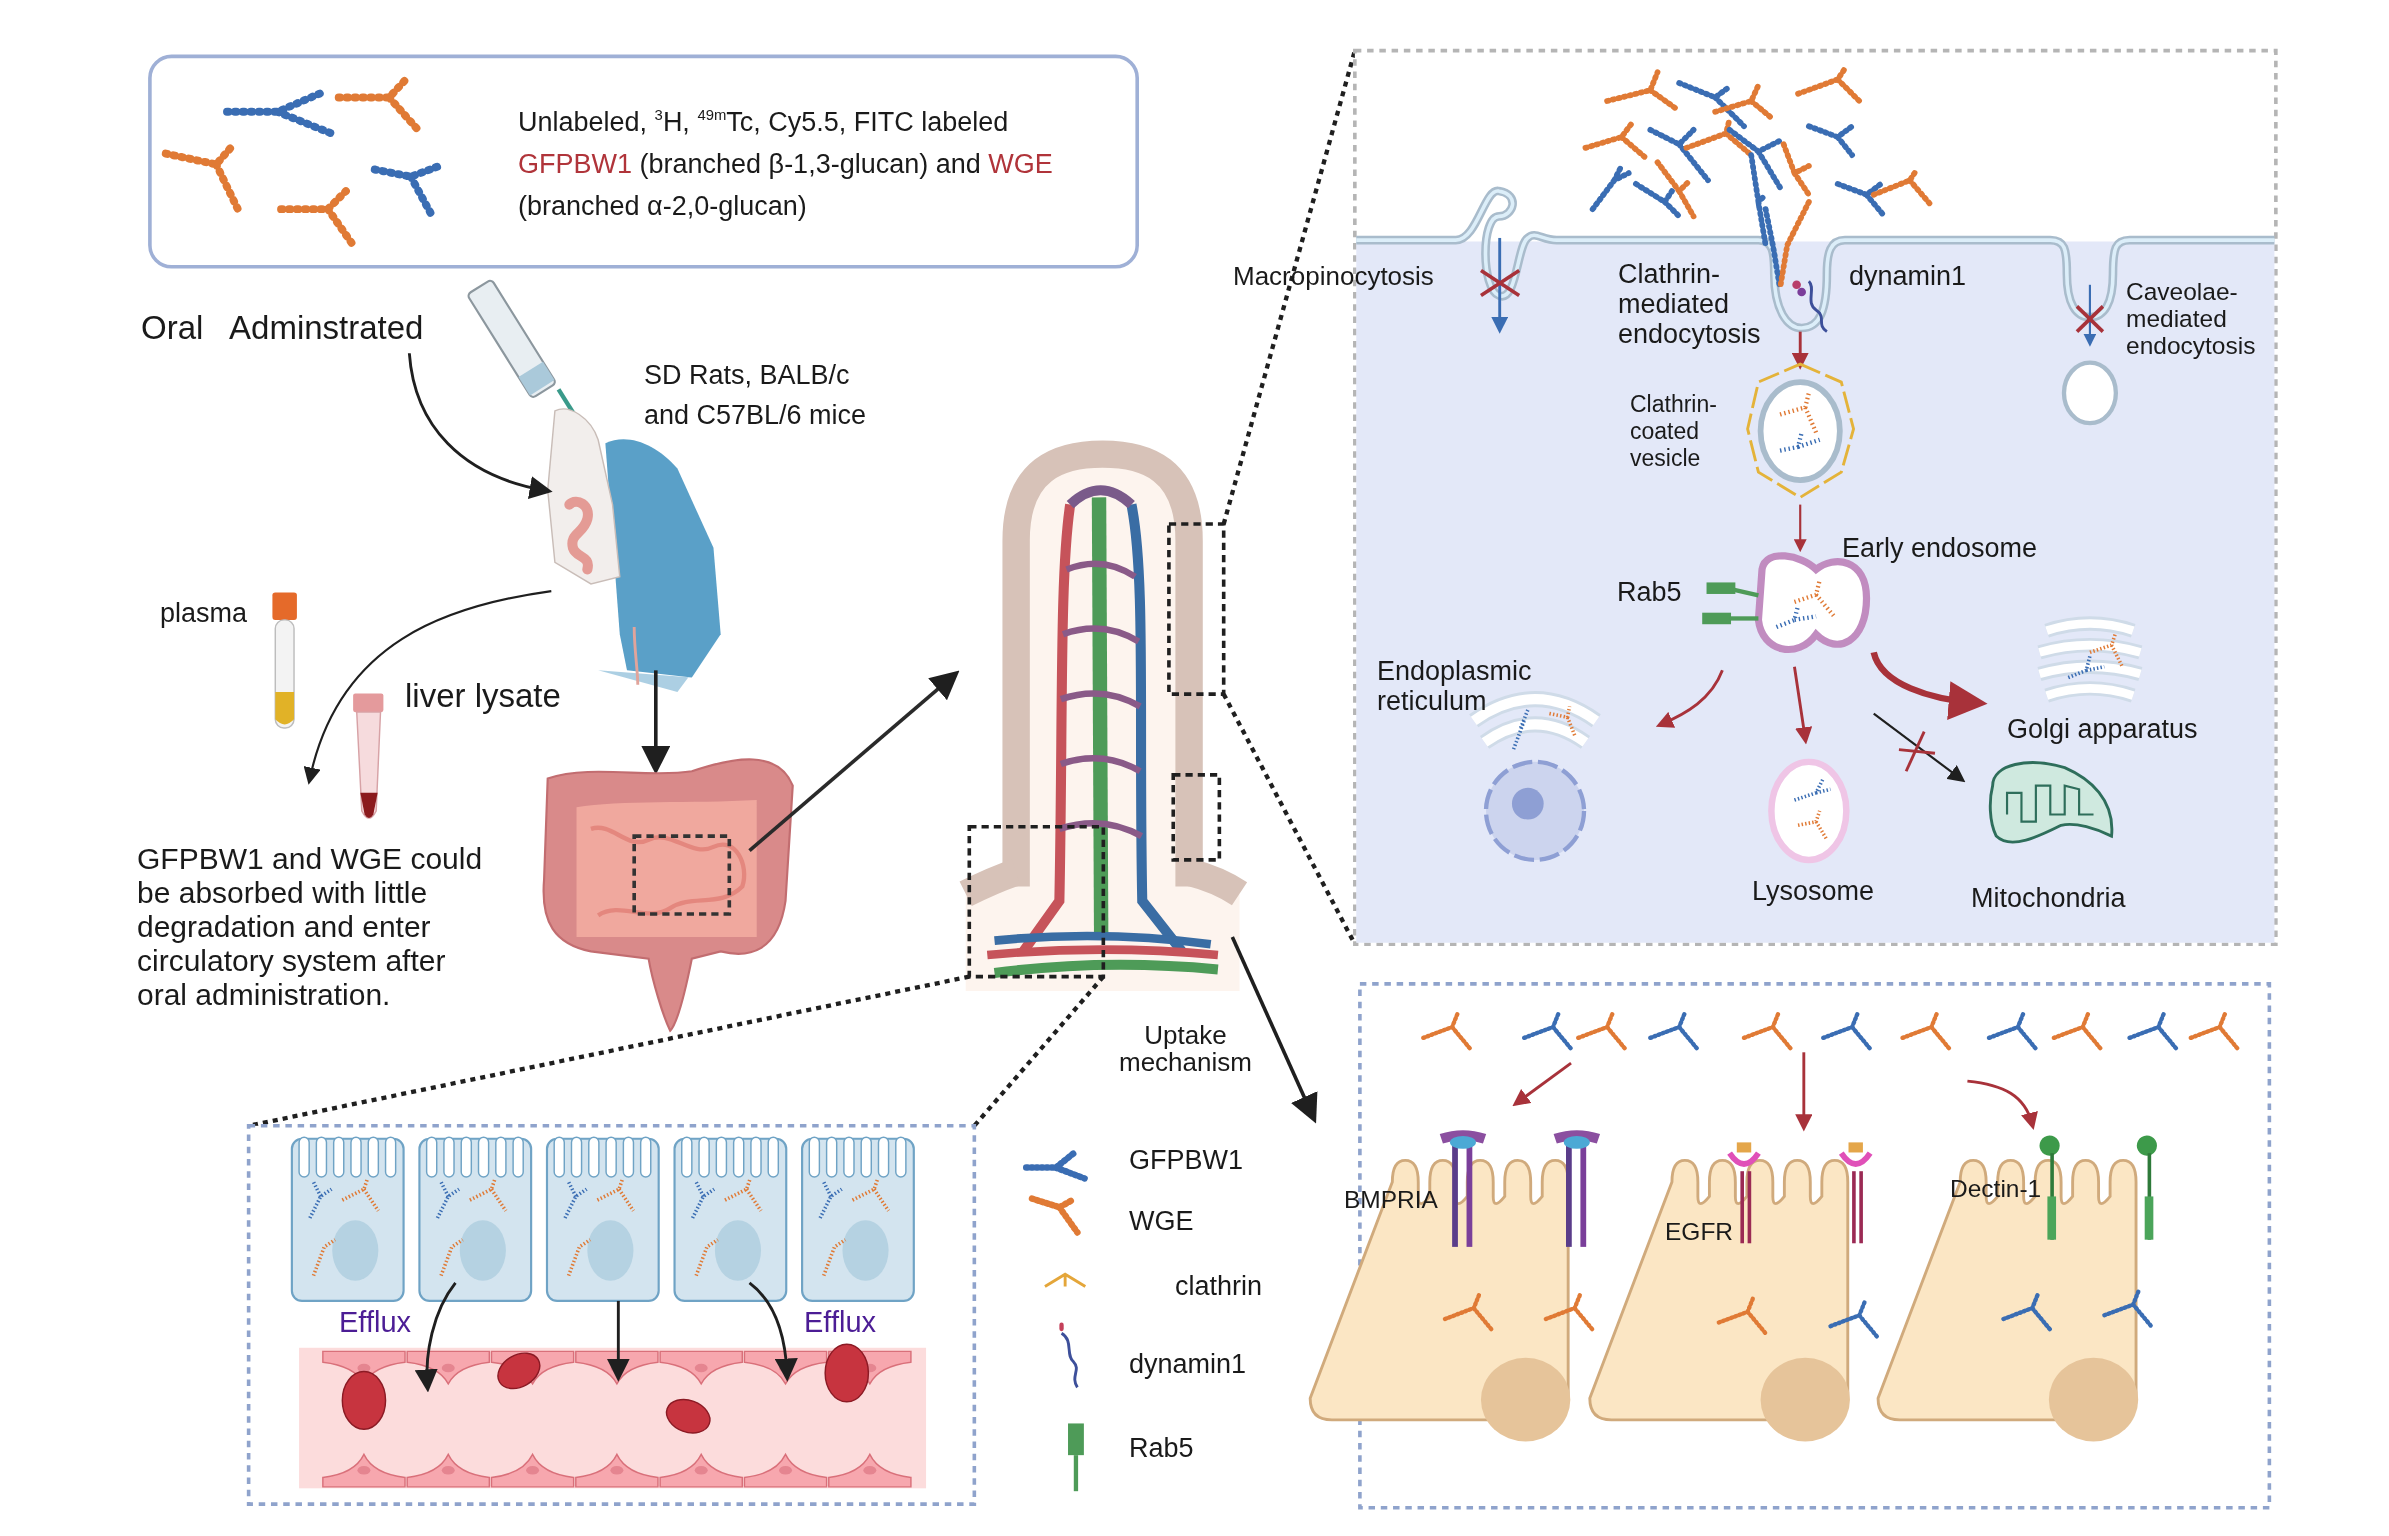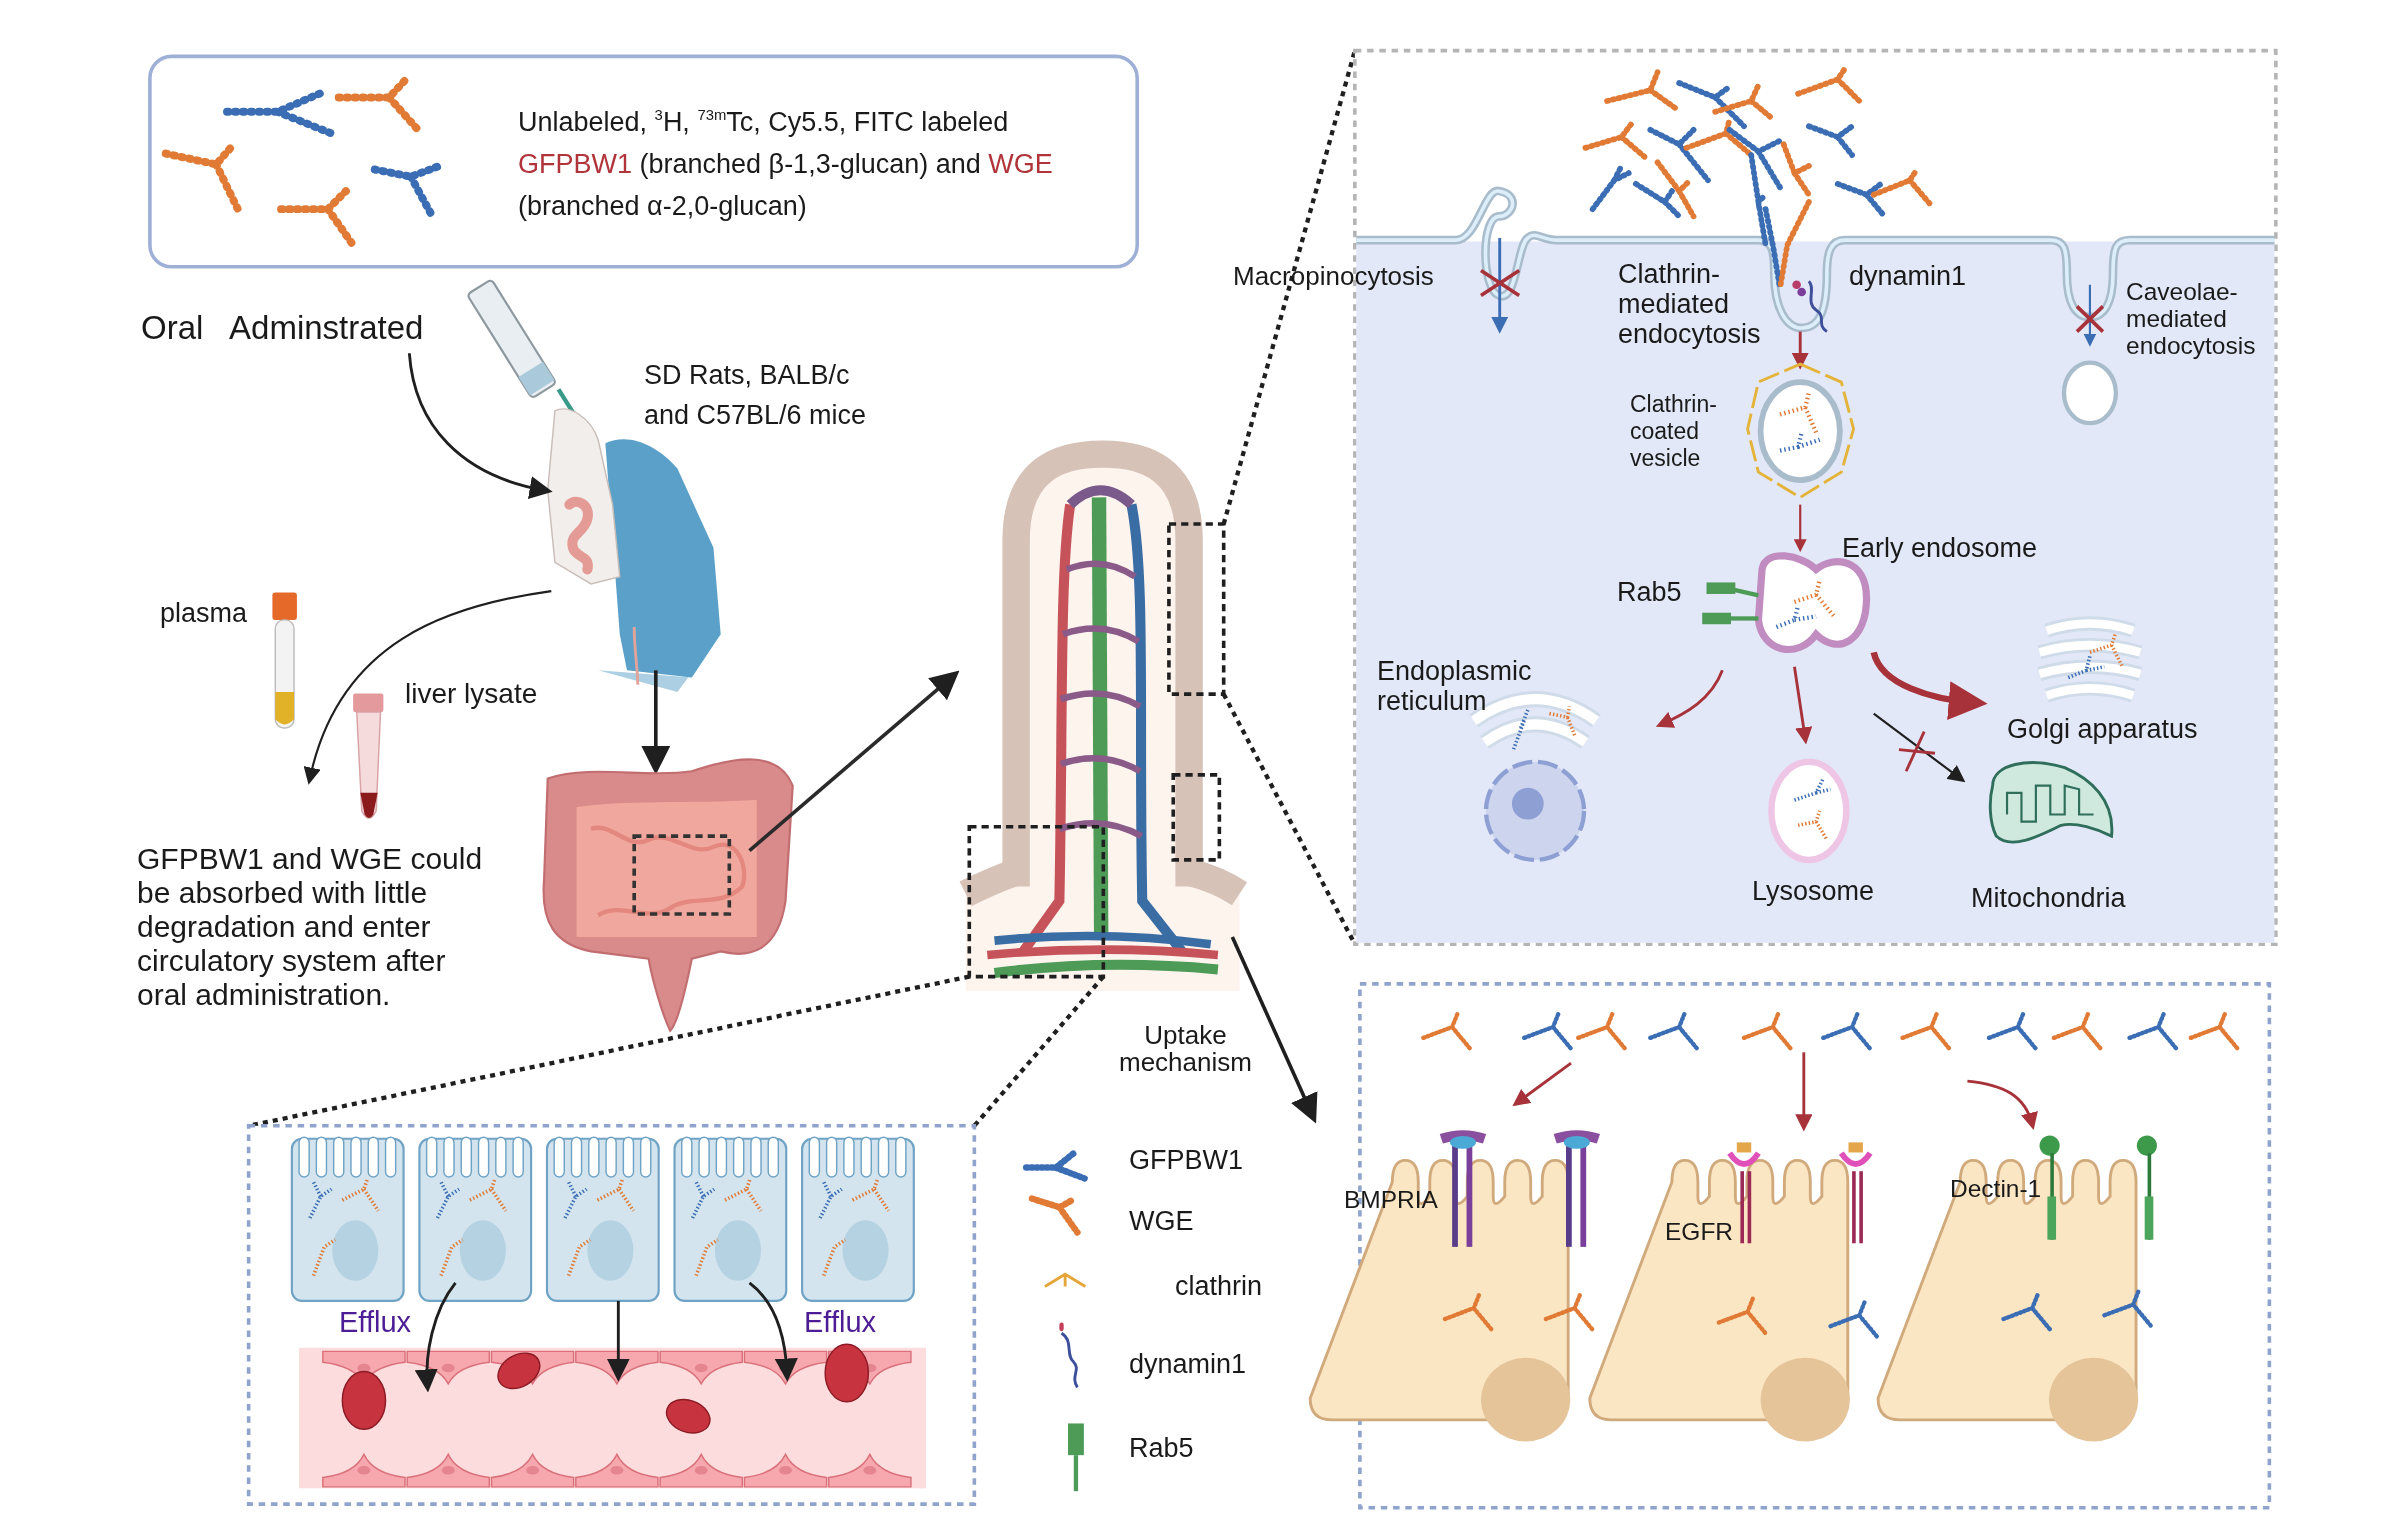--- a/index.html
+++ b/index.html
@@ -450,32 +450,32 @@
         <path d="M1473,1850 C1490,1860 1478,1880 1490,1890 C1500,1900 1485,1910 1495,1925" stroke="#3d4f9a" stroke-width="4" fill="none"></path>
       </g>
     <g>
         <rect x="1482" y="1975" width="22" height="44" fill="#4e9b58"></rect>
         <rect x="1490" y="2019" width="6" height="50" fill="#4e9b58"></rect>
       </g>
   </g>
 </svg>
 
 <div class="txt" style="left:518px;top:94px;font-size:27px;line-height:42px;">
-  <div><span>Unlabeled, </span><sup>3</sup><span>H, </span><sup>73m</sup><span>Tc, Cy5.5, FITC  labeled</span></div>
+  <div><span>Unlabeled, </span><sup>3</sup><span>H, </span><sup>49m</sup><span>Tc, Cy5.5, FITC  labeled</span></div>
   <div><span class="red">GFPBW1</span><span> (branched β-1,3-glucan) and </span><span class="red">WGE</span></div>
   <div>(branched α-2,0-glucan)</div>
 </div>
 
 <div class="txt" style="left:141px;top:310px;font-size:33px;white-space:pre;">Oral   Adminstrated</div>
 <div class="txt" style="left:644px;top:355px;font-size:27px;line-height:40px;">
   <div>SD Rats, BALB/c</div>
   <div>and C57BL/6 mice</div>
 </div>
 <div class="txt" style="left:160px;top:598px;font-size:27px;">plasma</div>
-<div class="txt" style="left:405px;top:678px;font-size:28px;">liver lysate</div>
+<div class="txt" style="left:405px;top:678px;font-size:33px;">liver lysate</div>
 <div class="txt" style="left:137px;top:842px;font-size:30px;line-height:34px;" id="conclusion">
     <div>GFPBW1 and WGE could</div>
     <div>be absorbed with little</div>
     <div>degradation and enter</div>
     <div>circulatory system after</div>
     <div>oral administration.</div>
   </div>
 
 <div class="txt" style="left:1233px;top:262px;font-size:26px;">Macropinocytosis</div>
 <div class="txt" style="left:1618px;top:259px;font-size:27px;line-height:30px;" id="cme">

